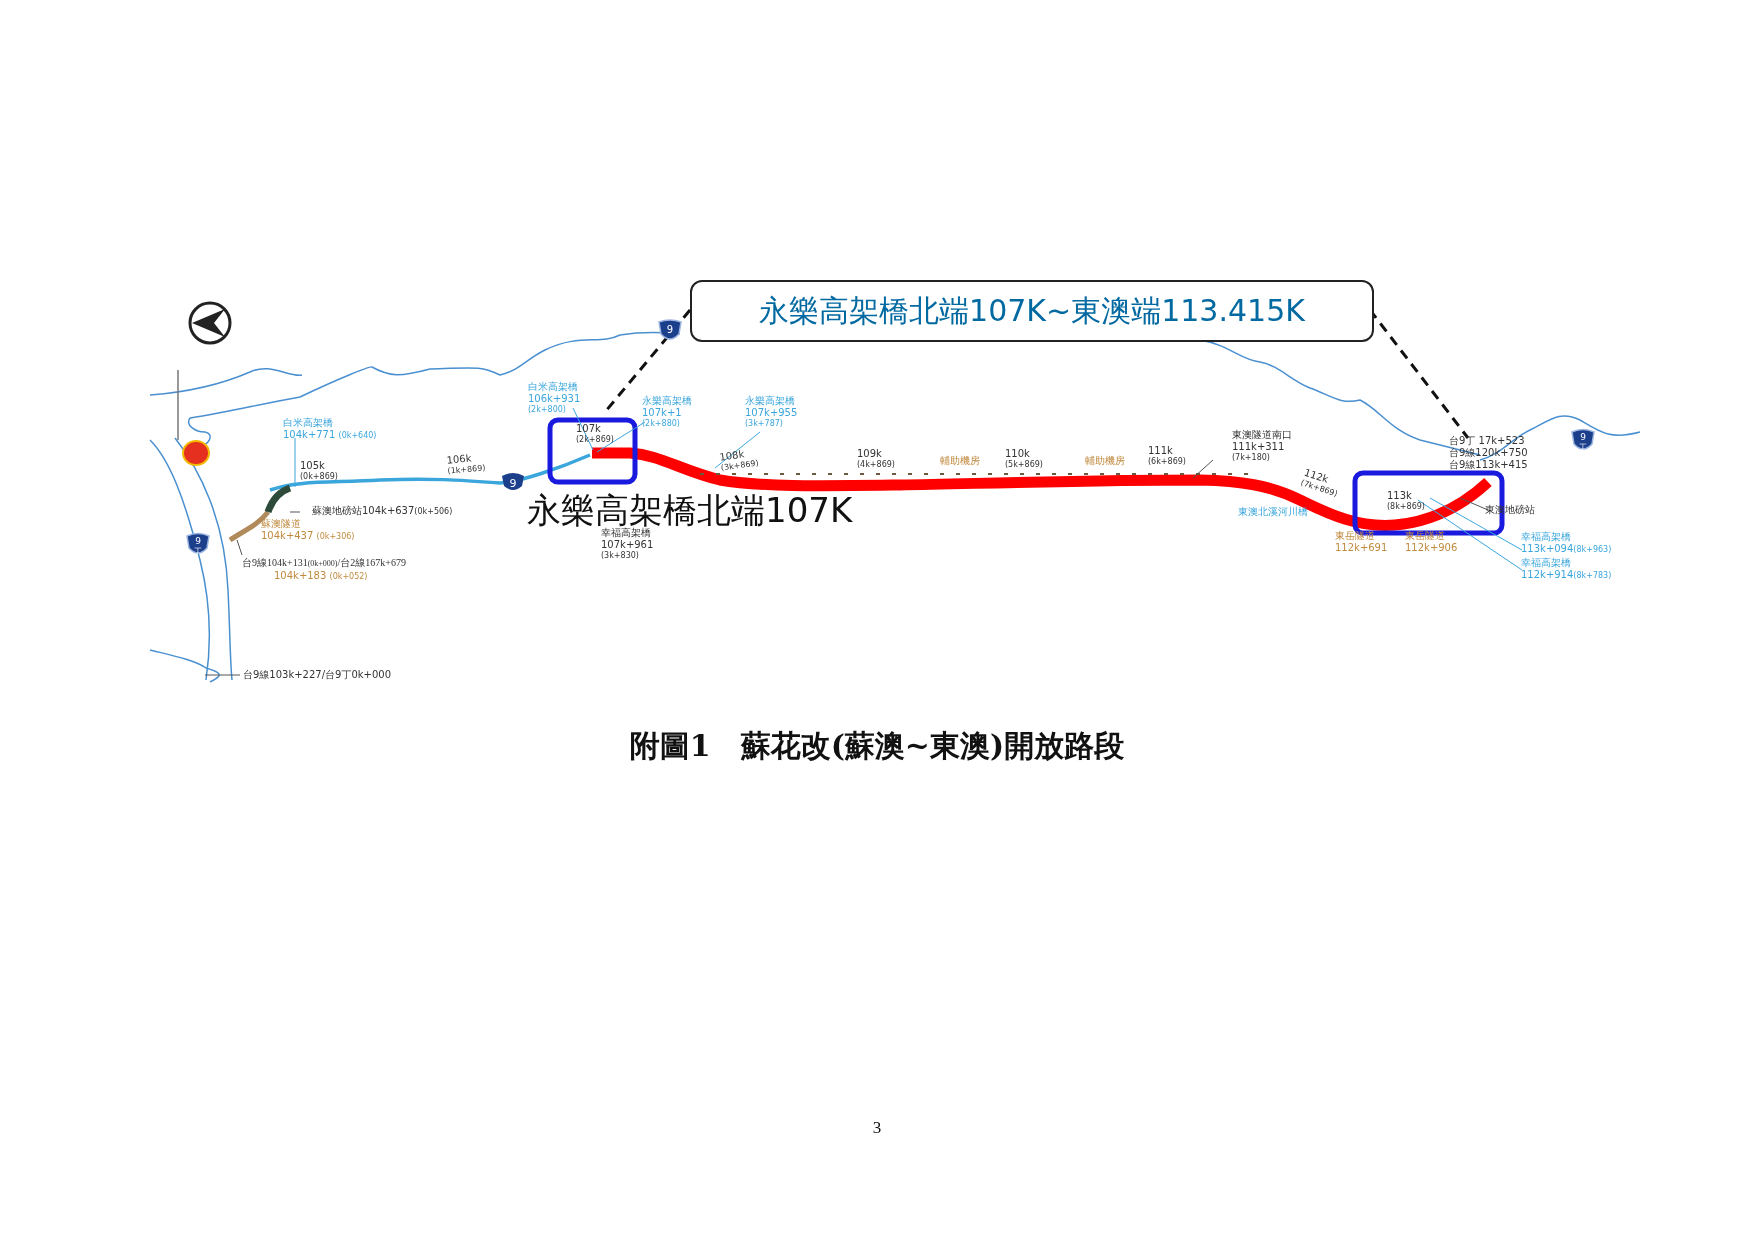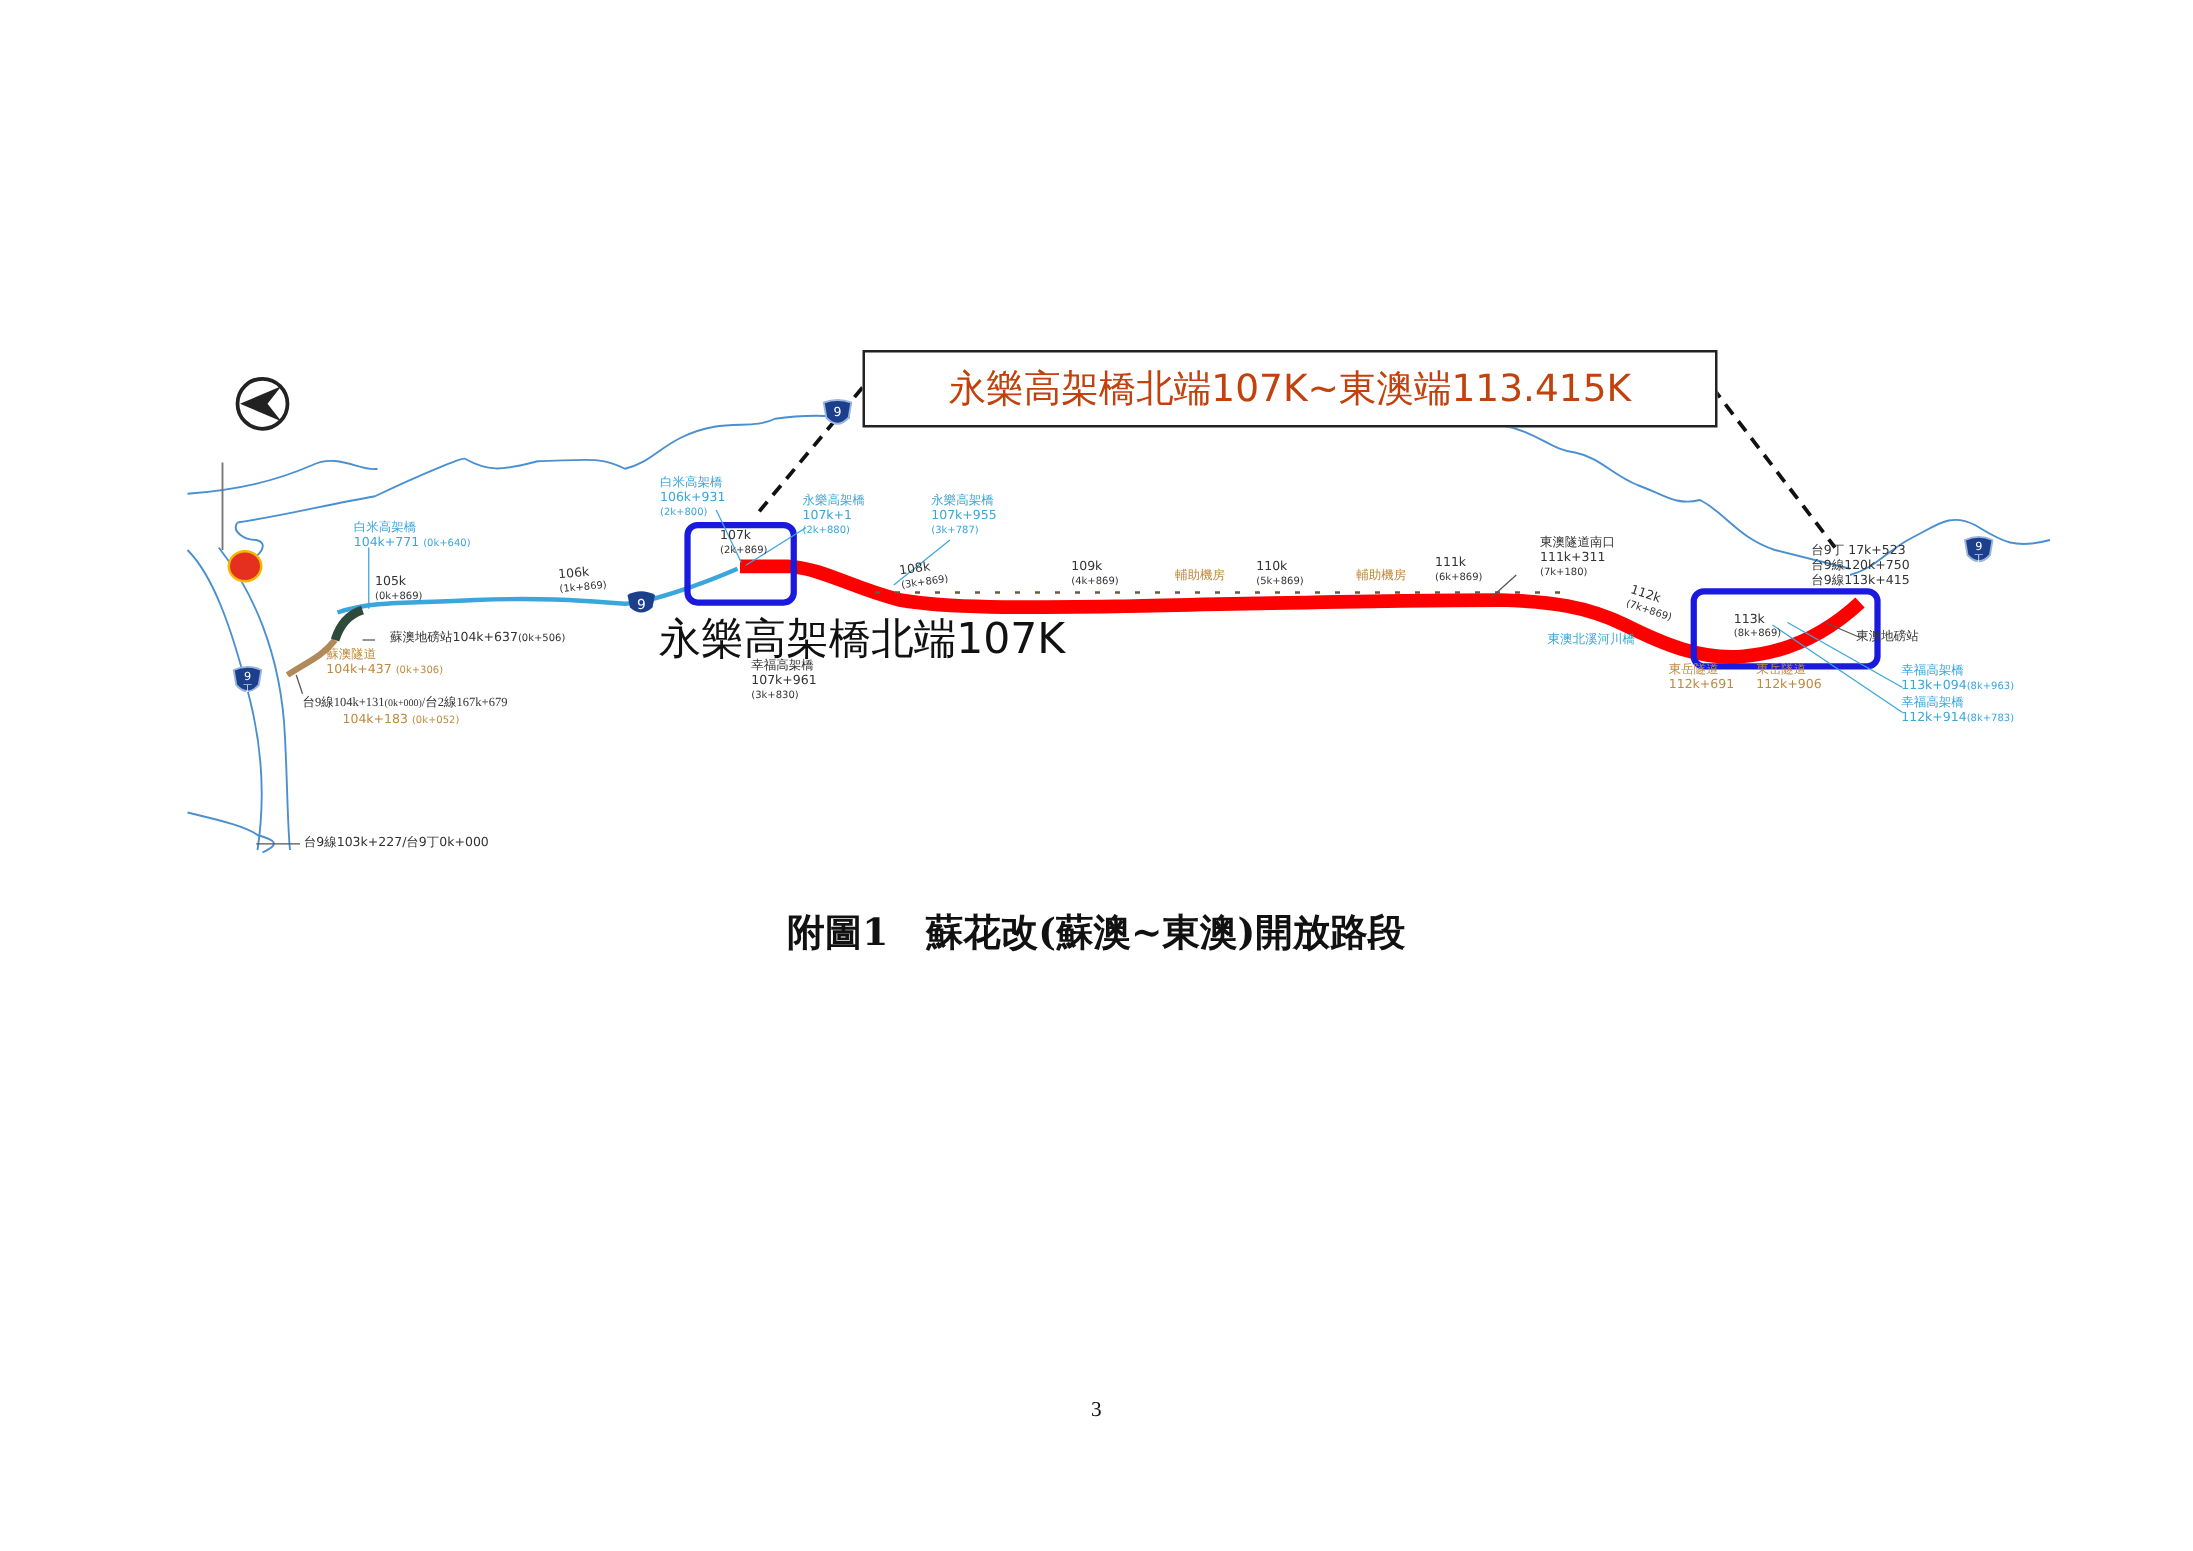--- a/index.html
+++ b/index.html
@@ -5,23 +5,23 @@
   html, body { margin: 0; padding: 0; background: #ffffff; }
   body { width: 1754px; height: 1241px; position: relative; overflow: hidden; font-family: "DejaVu Sans", "Liberation Sans", sans-serif; }
   .map { position: absolute; left: 0; top: 0; width: 1754px; height: 760px; }
   .lbl { position: absolute; font-size: 10px; line-height: 12px; white-space: nowrap; }
   .blue { color: #3aa6dc; }
   .dark { color: #333333; }
   .brown { color: #c08a3e; }
   .big { position: absolute; font-family: "DejaVu Sans", sans-serif; color: #111; white-space: nowrap; }
   .callout {
     position: absolute; left: 690px; top: 280px; width: 680px; height: 58px;
-    border: 2px solid #222; border-radius: 0; background: #fff;
+    border: 2px solid #222; border-radius: 12px; background: #fff;
     display: flex; align-items: center; justify-content: center;
-    font-size: 30px; color: #c2410c; font-family: "DejaVu Sans", sans-serif;
+    font-size: 30px; color: #0369a1; font-family: "DejaVu Sans", sans-serif;
   }
   .caption {
     position: absolute; left: 0; width: 1754px; top: 726px; text-align: center;
     font-family: "DejaVu Serif", "Liberation Serif", serif; font-weight: bold; font-size: 30px; color: #111;
   }
   .pageno {
     position: absolute; left: 0; width: 1754px; top: 1118px; text-align: center;
     font-family: "Liberation Serif", "DejaVu Serif", serif; font-size: 17px; color: #111;
   }
   .shield { position: absolute; width: 26px; height: 26px; }

